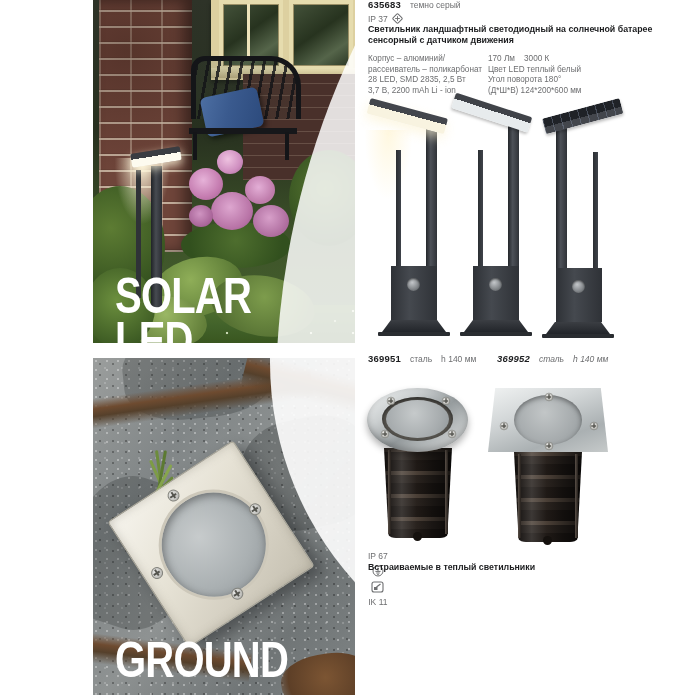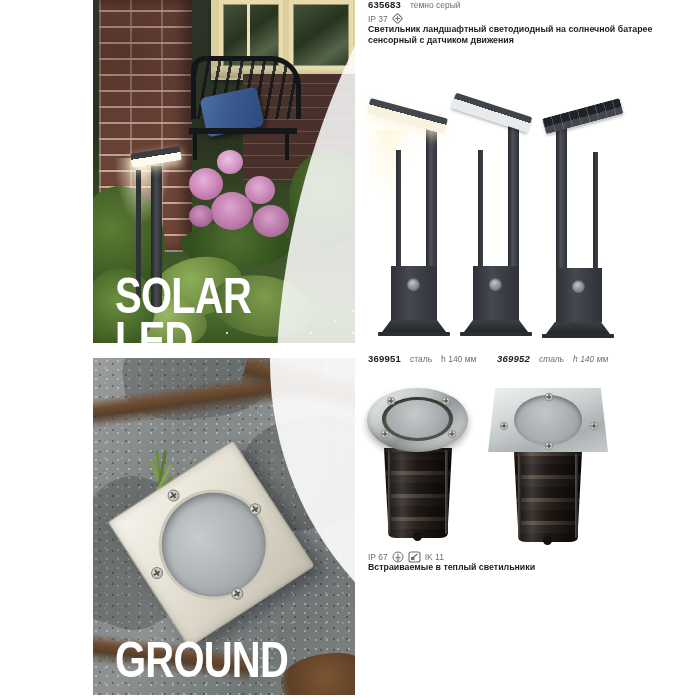--- a/index.html
+++ b/index.html
@@ -264,20 +264,28 @@
   <div class="abs ip-row" style="left:368px;top:13px;">
     <span>IP 37</span>
     <svg class="icon-svg" width="11" height="11" viewBox="0 0 12 12">
       <rect x="2" y="2" width="8" height="8" rx="1.5" transform="rotate(45 6 6)" fill="none" stroke="#6d6e70" stroke-width="1.1"></rect>
       <line x1="6" y1="3.4" x2="6" y2="8.6" stroke="#6d6e70" stroke-width="1"></line>
       <line x1="3.4" y1="6" x2="8.6" y2="6" stroke="#6d6e70" stroke-width="1"></line>
     </svg>
   </div>
   <p class="abs blk-title pre" style="left:368px;top:24px;width:335px;">Светильник ландшафтный светодиодный на солнечной батарее
 сенсорный с датчиком движения</p>
+  <p class="abs specs pre" style="left:368px;top:54px;width:125px;">Корпус – алюминий/
+рассеиватель – поликарбонат
+28 LED, SMD 2835, 2,5 Вт
+3,7 В, 2200 mAh Li - ion</p>
+  <p class="abs specs pre" style="left:488px;top:54px;width:160px;">170 Лм    3000 К
+Цвет LED теплый белый
+Угол поворота 180°
+(Д*Ш*В) 124*200*600 мм</p>
 
   <div class="abs bollard b1" style="left:370px;top:106px;">
     <div class="abs bl-beam"></div>
     <div class="abs bl-rail"></div>
     <div class="abs bl-post"></div>
     <div class="abs bl-head"></div>
     <div class="abs bl-panel"></div>
     <div class="abs bl-sensor"></div>
     <div class="abs bl-base"></div>
     <div class="abs bl-plate"></div>
@@ -360,21 +368,21 @@
     <div class="abs gl-rod rr"></div>
     <div class="gl-cable"></div>
     <div class="abs gl-plate"></div>
     <div class="abs gl-glass"></div>
     <div class="screw q1"></div>
     <div class="screw q2"></div>
     <div class="screw q3"></div>
     <div class="screw q4"></div>
   </div>
 
-  <div class="abs ip-row" style="left:368px;top:551px;">
+  <div class="abs ip-row" style="left:368px;top:551px;flex-direction:column;">
     <span>IP 67</span>
     <svg class="icon-svg" width="12" height="12" viewBox="0 0 12 12">
       <circle cx="6" cy="6" r="5" fill="none" stroke="#6d6e70" stroke-width="1"></circle>
       <line x1="6" y1="2.6" x2="6" y2="6" stroke="#6d6e70" stroke-width="1"></line>
       <line x1="3.4" y1="6.4" x2="8.6" y2="6.4" stroke="#6d6e70" stroke-width="1"></line>
       <line x1="4.3" y1="8" x2="7.7" y2="8" stroke="#6d6e70" stroke-width="1"></line>
       <line x1="5.3" y1="9.5" x2="6.7" y2="9.5" stroke="#6d6e70" stroke-width="1"></line>
     </svg>
     <svg class="icon-svg" width="13" height="12" viewBox="0 0 13 12">
       <rect x="1" y="1" width="11" height="10" rx="2" fill="none" stroke="#6d6e70" stroke-width="1.1"></rect>

